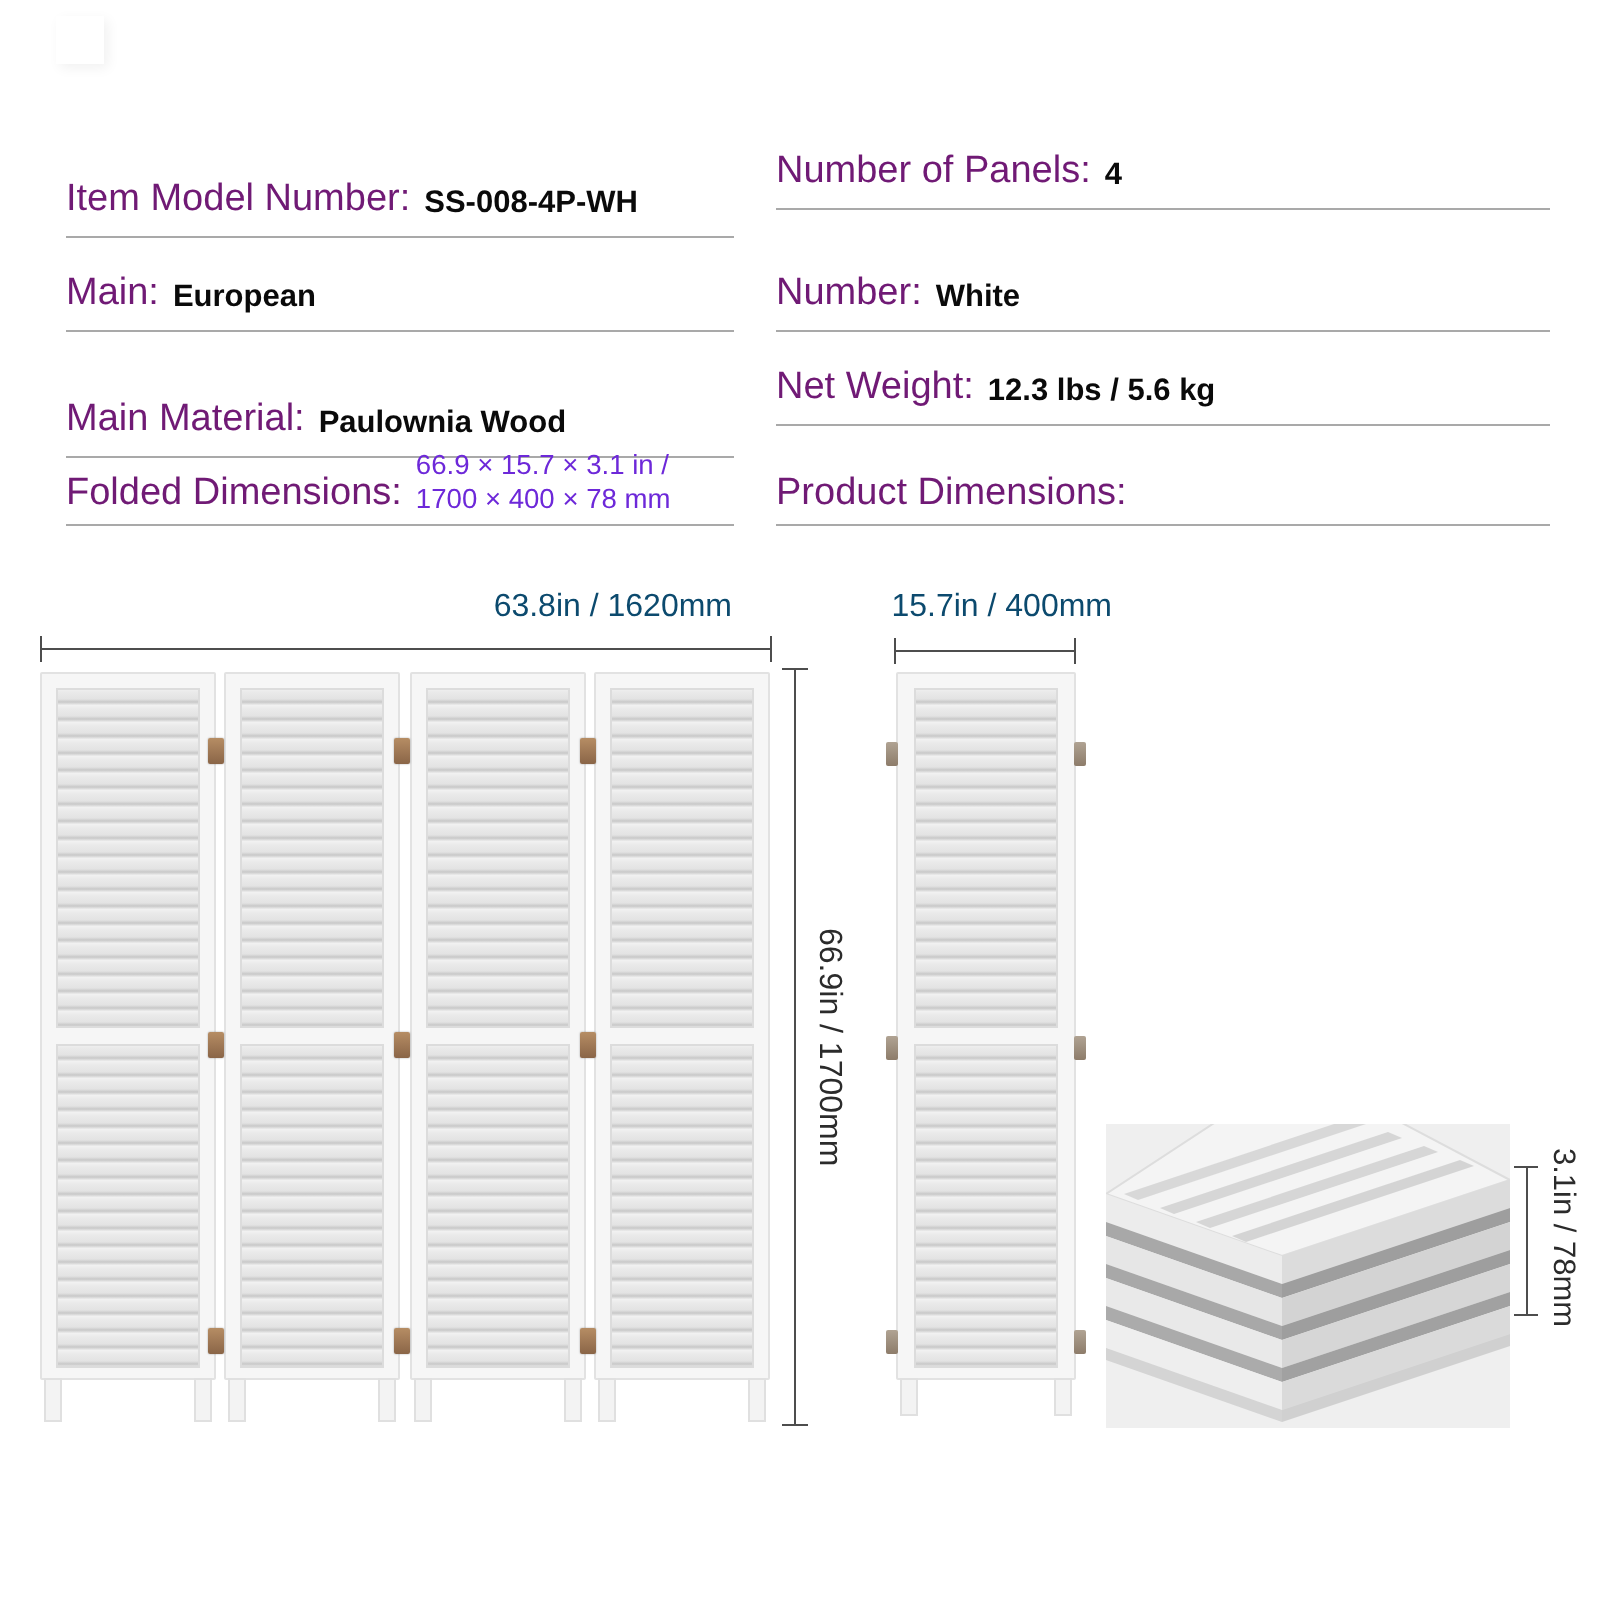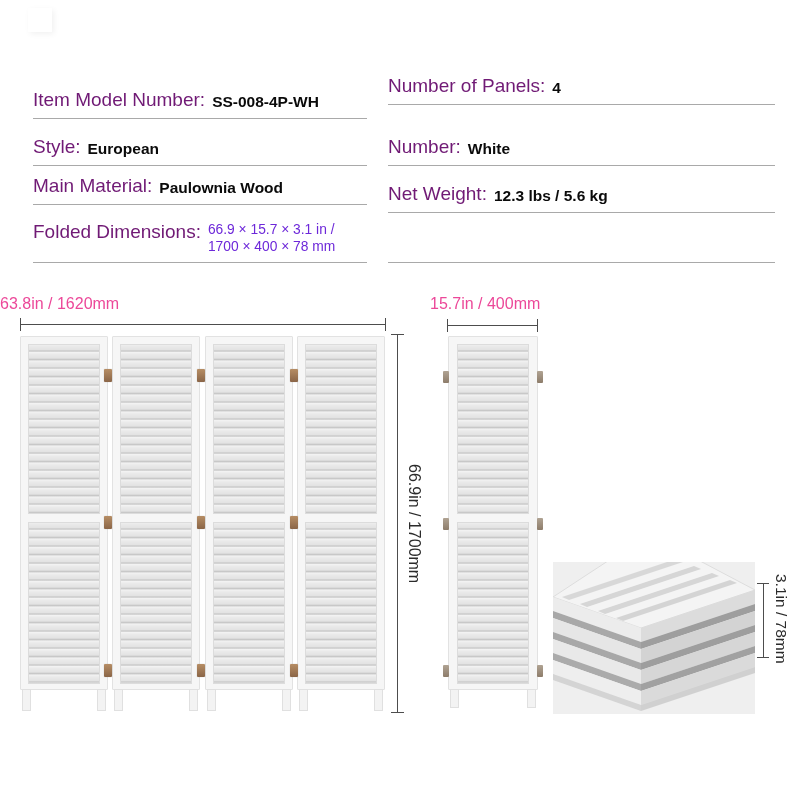--- a/index.html
+++ b/index.html
@@ -5,30 +5,30 @@
   html,body{margin:0;padding:0}
   body{
     width:800px;height:800px;position:relative;background:#ffffff;
     font-family:"Liberation Sans",sans-serif;overflow:hidden;
   }
   
   .spec-row{
     position:absolute;display:flex;align-items:flex-end;
     border-bottom:1px solid #a9a9a9;padding-bottom:7px;box-sizing:border-box;
   }
-  .spec-row.twoline{align-items:flex-start;padding-bottom:4px}
+  .spec-row.twoline{align-items:flex-end;padding-bottom:4px}
   .lbl{font-size:19px;color:#701a75;margin-right:7px;white-space:nowrap}
   .val{font-size:15.5px;font-weight:bold;color:#0a0a0a;white-space:nowrap}
   .val2{font-size:13.8px;font-weight:normal;color:#6d28d9;line-height:17px;white-space:nowrap}
   
   .dimline-h{position:absolute;height:1px;background:#4d4d4d}
   .dimline-v{position:absolute;width:1px;background:#4d4d4d}
   .tick-v{position:absolute;width:1px;height:13px;background:#4d4d4d}
   .tick-h{position:absolute;width:13px;height:1px;background:#4d4d4d}
-  .dimlabel{position:absolute;font-size:16px;color:#ec4899;text-align:left;white-space:nowrap}
+  .dimlabel{position:absolute;font-size:16px;color:#0c4a6e;text-align:right;white-space:nowrap}
   .dimlabel-v{
     position:absolute;font-size:16px;color:#2b2b2b;
     writing-mode:vertical-rl;text-orientation:mixed;
     display:flex;align-items:center;justify-content:center;white-space:nowrap;
   }
   
   .panel{
     position:absolute;top:336px;width:88px;height:354px;background:#f6f6f6;
     border:1px solid #e2e2e2;box-sizing:border-box;border-radius:1px;
   }
@@ -64,24 +64,24 @@
 </head>
 <body>
 
 <div class="corner-square"></div>
 
 <div class="spec-row" style="left:33px;top:86px;width:334px;height:33px">
   <span class="lbl">Item Model Number:</span>
   <span class="val">SS-008-4P-WH</span>
 </div>
 <div class="spec-row" style="left:33px;top:133px;width:334px;height:33px">
-  <span class="lbl">Style:</span>
+  <span class="lbl">Main:</span>
   <span class="val">European</span>
 </div>
-<div class="spec-row" style="left:33px;top:172px;width:334px;height:33px">
+<div class="spec-row" style="left:33px;top:196px;width:334px;height:33px">
   <span class="lbl">Main Material:</span>
   <span class="val">Paulownia Wood</span>
 </div>
 <div class="spec-row twoline" style="left:33px;top:221px;width:334px;height:42px">
   <span class="lbl">Folded Dimensions:</span>
   <span>
     <div class="val2">66.9 × 15.7 × 3.1 in /</div>
     <div class="val2">1700 × 400 × 78 mm</div>
   </span>
 </div>
@@ -92,20 +92,21 @@
 </div>
 <div class="spec-row" style="left:388px;top:133px;width:387px;height:33px">
   <span class="lbl">Number:</span>
   <span class="val">White</span>
 </div>
 <div class="spec-row" style="left:388px;top:180px;width:387px;height:33px">
   <span class="lbl">Net Weight:</span>
   <span class="val">12.3 lbs / 5.6 kg</span>
 </div>
 <div class="spec-row twoline" style="left:388px;top:221px;width:387px;height:42px">
+  <span class="lbl">Product Dimensions:</span>
 </div>
 
 <div class="dimlabel" style="left:0px;top:295px;width:366px">63.8in / 1620mm</div>
 <div class="dimline-h" style="left:20px;top:324px;width:366px"></div>
 <div class="tick-v" style="left:20px;top:318px"></div>
 <div class="tick-v" style="left:385px;top:318px"></div>
 
 <div class="panel" style="left:20px">
   <div class="louver up"></div>
   <div class="louver lo"></div>

